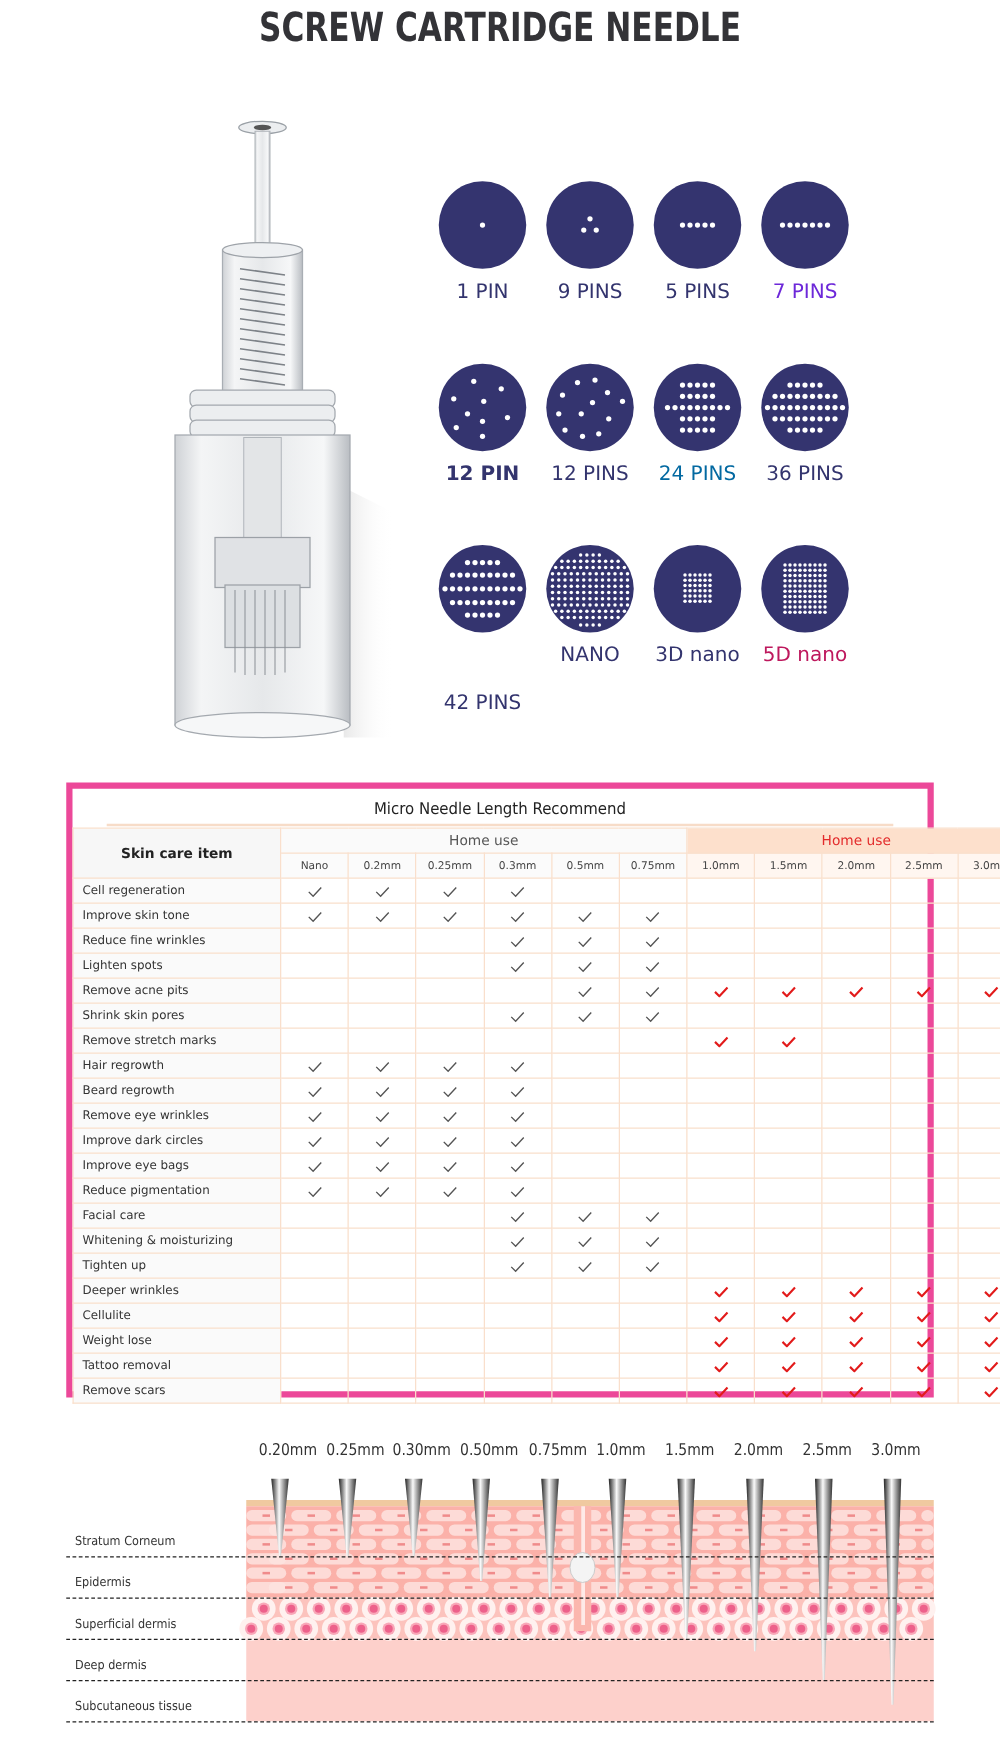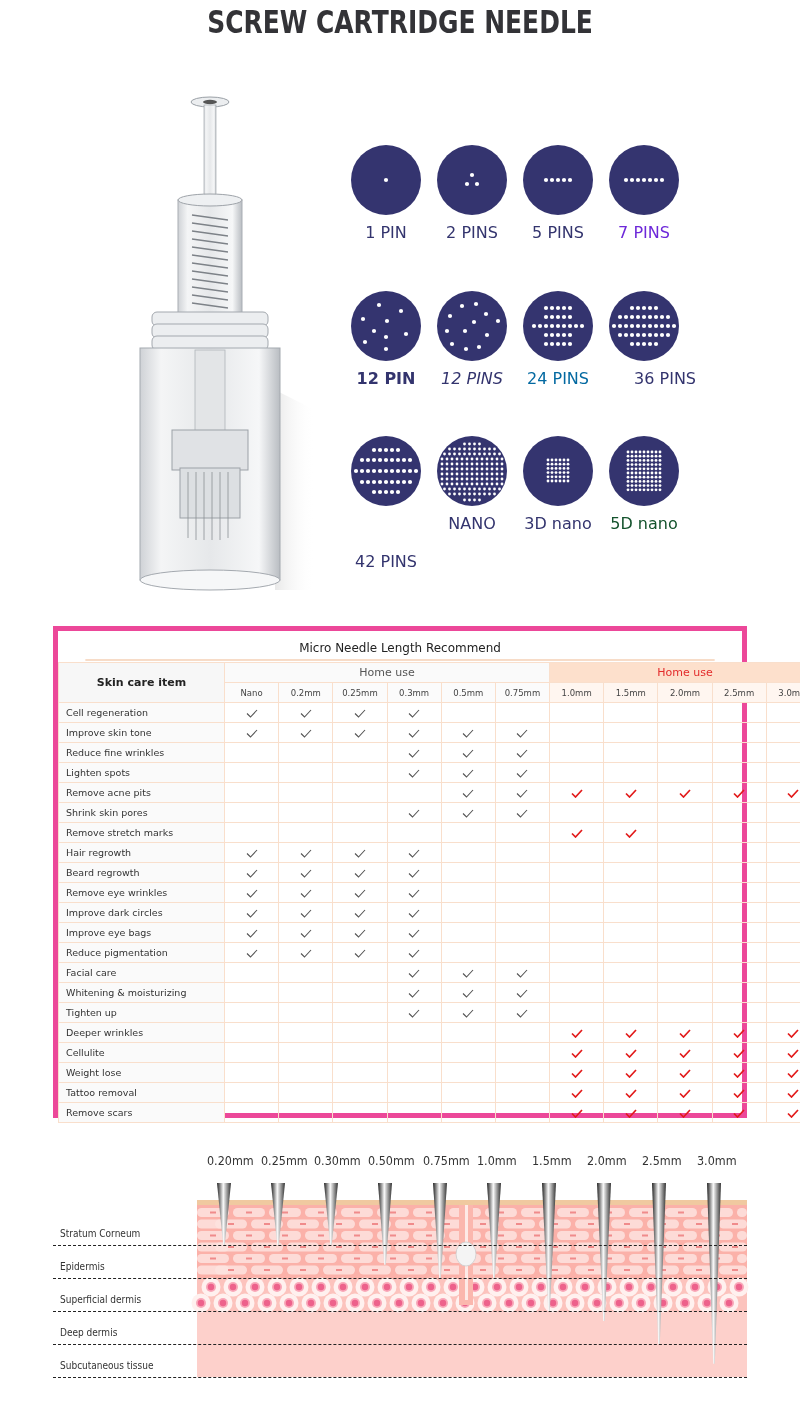--- a/index.html
+++ b/index.html
@@ -114,21 +114,21 @@
       </svg>
       <div class="pin-label" style="color: rgb(51, 52, 110);">1 PIN</div>
     </div>
     <div class="pin-cell" style="left: 430px; top: 143px;">
       <svg width="74" height="74">
         <circle cx="37" cy="37" r="35" fill="#34346f"></circle>
         <circle cx="37" cy="32" r="2.1" fill="#ffffff"></circle>
         <circle cx="32" cy="41" r="2.1" fill="#ffffff"></circle>
         <circle cx="42" cy="41" r="2.1" fill="#ffffff"></circle>
       </svg>
-      <div class="pin-label" style="color: rgb(51, 52, 110);">2 PINS</div>
+      <div class="pin-label" style="color: rgb(51, 52, 110);">9 PINS</div>
     </div>
     <div class="pin-cell" style="left: 516px; top: 143px;">
       <svg width="74" height="74">
         <circle cx="37" cy="37" r="35" fill="#34346f"></circle>
         <circle cx="25" cy="37" r="2.1" fill="#ffffff"></circle>
         <circle cx="31" cy="37" r="2.1" fill="#ffffff"></circle>
         <circle cx="37" cy="37" r="2.1" fill="#ffffff"></circle>
         <circle cx="43" cy="37" r="2.1" fill="#ffffff"></circle>
         <circle cx="49" cy="37" r="2.1" fill="#ffffff"></circle>
       </svg>
@@ -171,21 +171,21 @@
         <circle cx="51" cy="25" r="2.1" fill="#ffffff"></circle>
         <circle cx="39" cy="33" r="2.1" fill="#ffffff"></circle>
         <circle cx="63" cy="32" r="2.1" fill="#ffffff"></circle>
         <circle cx="12" cy="42" r="2.1" fill="#ffffff"></circle>
         <circle cx="30" cy="42" r="2.1" fill="#ffffff"></circle>
         <circle cx="52" cy="46" r="2.1" fill="#ffffff"></circle>
         <circle cx="17" cy="55" r="2.1" fill="#ffffff"></circle>
         <circle cx="31" cy="60" r="2.1" fill="#ffffff"></circle>
         <circle cx="44" cy="58" r="2.1" fill="#ffffff"></circle>
       </svg>
-      <div class="pin-label" style="color: rgb(51, 52, 110); font-style: italic;">12 PINS</div>
+      <div class="pin-label" style="color: rgb(51, 52, 110);">12 PINS</div>
     </div>
     <div class="pin-cell" style="left: 516px; top: 289px;">
       <svg width="74" height="74">
         <circle cx="37" cy="37" r="35" fill="#34346f"></circle>
         <circle cx="25" cy="19" r="2.1" fill="#ffffff"></circle>
         <circle cx="31" cy="19" r="2.1" fill="#ffffff"></circle>
         <circle cx="37" cy="19" r="2.1" fill="#ffffff"></circle>
         <circle cx="43" cy="19" r="2.1" fill="#ffffff"></circle>
         <circle cx="49" cy="19" r="2.1" fill="#ffffff"></circle>
         <circle cx="25" cy="28" r="2.1" fill="#ffffff"></circle>
@@ -251,21 +251,21 @@
         <circle cx="43" cy="46" r="2.1" fill="#ffffff"></circle>
         <circle cx="49" cy="46" r="2.1" fill="#ffffff"></circle>
         <circle cx="55" cy="46" r="2.1" fill="#ffffff"></circle>
         <circle cx="61" cy="46" r="2.1" fill="#ffffff"></circle>
         <circle cx="25" cy="55" r="2.1" fill="#ffffff"></circle>
         <circle cx="31" cy="55" r="2.1" fill="#ffffff"></circle>
         <circle cx="37" cy="55" r="2.1" fill="#ffffff"></circle>
         <circle cx="43" cy="55" r="2.1" fill="#ffffff"></circle>
         <circle cx="49" cy="55" r="2.1" fill="#ffffff"></circle>
       </svg>
-      <div class="pin-label" style="color: rgb(51, 52, 110); text-align: right;">36 PINS</div>
+      <div class="pin-label" style="color: rgb(51, 52, 110);">36 PINS</div>
     </div>
     <div class="pin-cell" style="left: 344px; top: 434px;">
       <svg width="74" height="74">
         <circle cx="37" cy="37" r="35" fill="#34346f"></circle>
         <circle cx="25" cy="16" r="2.1" fill="#ffffff"></circle>
         <circle cx="31" cy="16" r="2.1" fill="#ffffff"></circle>
         <circle cx="37" cy="16" r="2.1" fill="#ffffff"></circle>
         <circle cx="43" cy="16" r="2.1" fill="#ffffff"></circle>
         <circle cx="49" cy="16" r="2.1" fill="#ffffff"></circle>
         <circle cx="13" cy="26" r="2.1" fill="#ffffff"></circle>
@@ -570,21 +570,21 @@
         <circle cx="21" cy="55.800000000000004" r="1.4" fill="#ffffff"></circle>
         <circle cx="25" cy="55.800000000000004" r="1.4" fill="#ffffff"></circle>
         <circle cx="29" cy="55.800000000000004" r="1.4" fill="#ffffff"></circle>
         <circle cx="33" cy="55.800000000000004" r="1.4" fill="#ffffff"></circle>
         <circle cx="37" cy="55.800000000000004" r="1.4" fill="#ffffff"></circle>
         <circle cx="41" cy="55.800000000000004" r="1.4" fill="#ffffff"></circle>
         <circle cx="45" cy="55.800000000000004" r="1.4" fill="#ffffff"></circle>
         <circle cx="49" cy="55.800000000000004" r="1.4" fill="#ffffff"></circle>
         <circle cx="53" cy="55.800000000000004" r="1.4" fill="#ffffff"></circle>
       </svg>
-      <div class="pin-label" style="color: #14532d;">5D nano</div>
+      <div class="pin-label" style="color: #be185d;">5D nano</div>
     </div>
   </div>
 
 <div id="chart-table">
   <div id="table-title">Micro Needle Length Recommend</div>
   <table>
     <thead>
       <tr>
         <th class="head-item" rowspan="2">Skin care item</th>
         <th class="group-home" colspan="6">Home use</th>

